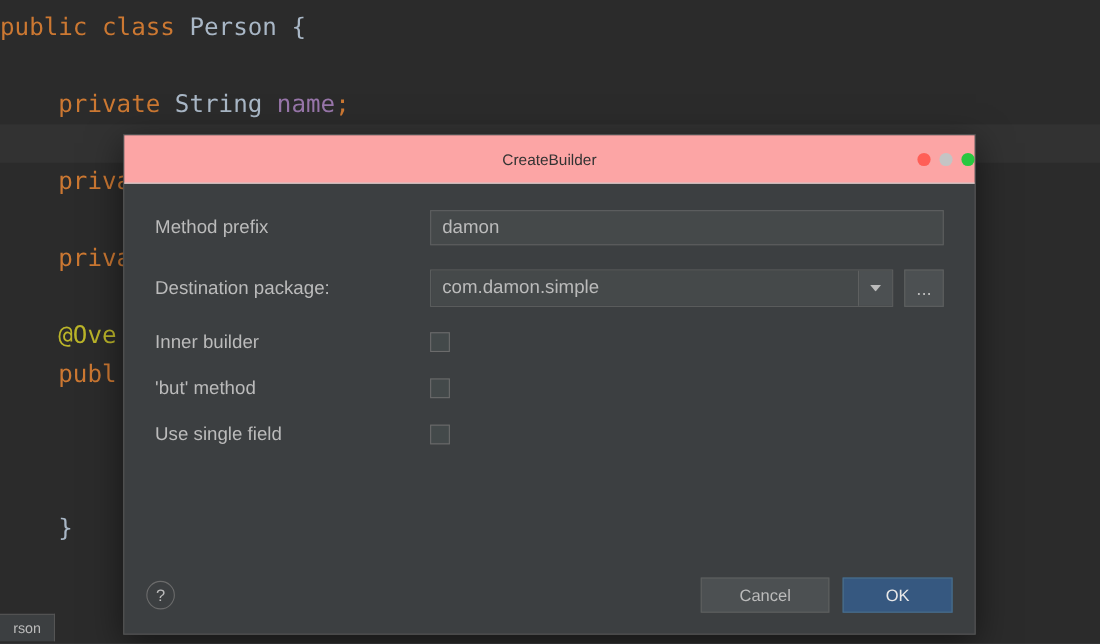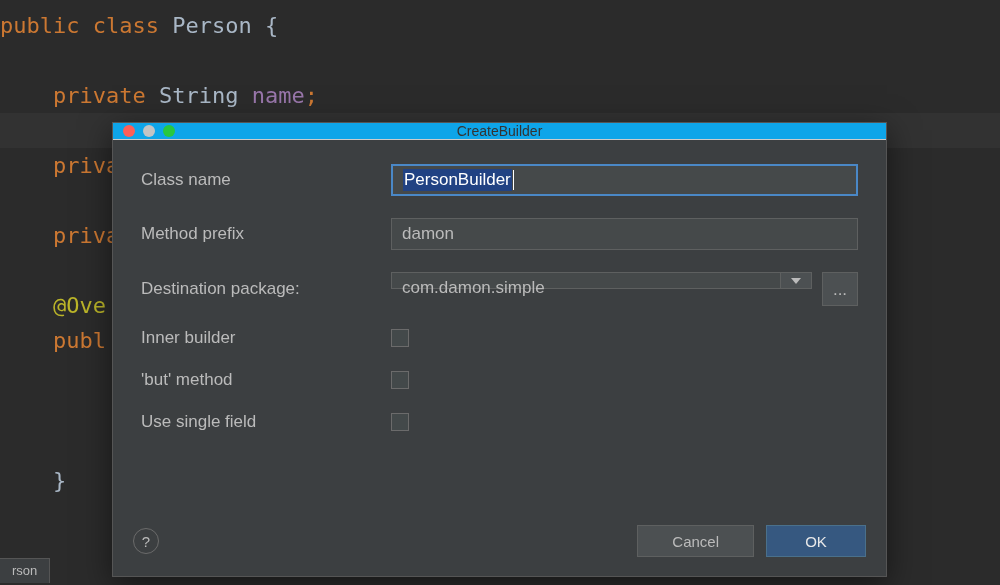--- a/index.html
+++ b/index.html
@@ -43,26 +43,27 @@
       top: 122px;
       width: 775px;
       height: 455px;
       background: #3c3f41;
       border: 1px solid #555;
       box-shadow: 0 8px 30px rgba(0,0,0,0.5);
       display: flex;
       flex-direction: column;
     }
     .titlebar {
-      height: 17px;
-      background: #0ea5e9;
+      height: 44px;
+      background: #fca5a5;
       border-bottom: 1px solid #ccc;
       display: flex;
       align-items: center;
       position: relative;
+      justify-content: flex-end;
     }
     .traffic-lights {
       display: flex;
       gap: 8px;
       padding-left: 10px;
     }
     .tl {
       width: 12px;
       height: 12px;
       border-radius: 50%;
@@ -121,21 +122,21 @@
       margin-left: 1px;
     }
     .combo-wrap {
       flex: 1;
       display: flex;
       gap: 10px;
     }
     .combo {
       flex: 1;
       display: flex;
-      height: 17px;
+      height: 34px;
       border: 1px solid #5e6060;
     }
     .combo-text {
       flex: 1;
       background: #45494a;
       color: #bbbbbb;
       font-size: 17px;
       padding: 5px 10px;
       border-right: 1px solid #5e6060;
     }
@@ -234,27 +235,20 @@
   <div class="titlebar">
     <div class="traffic-lights">
       <div class="tl tl-close"></div>
       <div class="tl tl-min"></div>
       <div class="tl tl-max"></div>
     </div>
     <div class="titlebar-title">CreateBuilder</div>
   </div>
   <div class="dialog-body">
 
-    <div class="form-row">
-      <div class="form-label">Class name</div>
-      <div class="form-input focused" style="display:flex;align-items:center;">
-        <span class="selected-text">PersonBuilder</span>
-          <span class="caret"></span>
-      </div>
-    </div>
 
     <div class="form-row">
       <div class="form-label">Method prefix</div>
       <div class="form-input" style="display:flex;align-items:center;">
         <span>damon</span>
       </div>
     </div>
 
     <div class="form-row">
       <div class="form-label">Destination package:</div>

